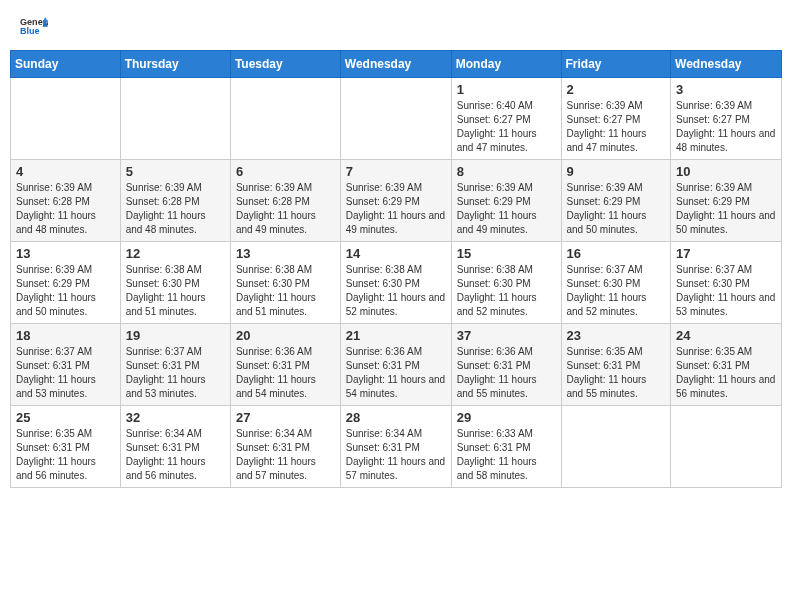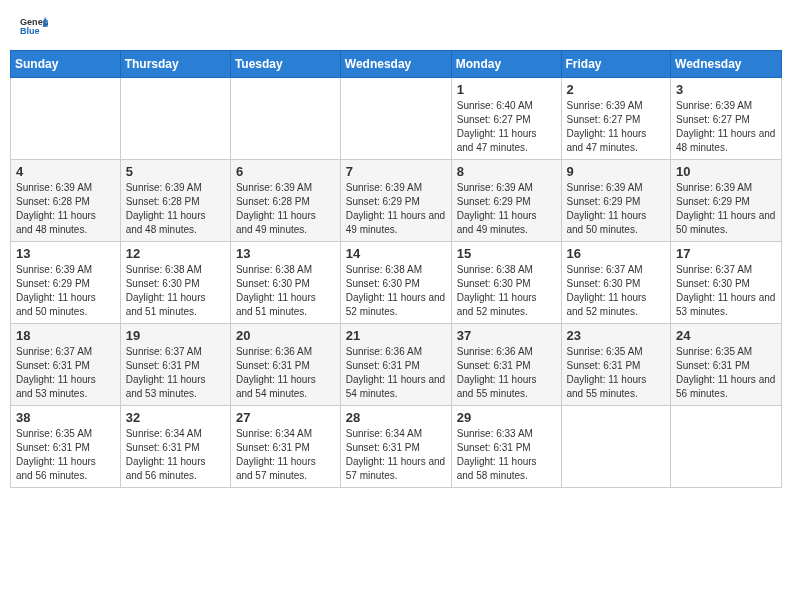--- a/index.html
+++ b/index.html
@@ -263,21 +263,21 @@
         </td>
         <td>
           <span class="day-number">24</span>
           <div class="day-info">Sunrise: 6:35 AM
 Sunset: 6:31 PM
 Daylight: 11 hours and 56 minutes.</div>
         </td>
       </tr>
       <tr>
         <td>
-          <span class="day-number">38</span>
+          <span class="day-number">25</span>
           <div class="day-info">Sunrise: 6:35 AM
 Sunset: 6:31 PM
 Daylight: 11 hours and 56 minutes.</div>
         </td>
         <td>
           <span class="day-number">32</span>
           <div class="day-info">Sunrise: 6:34 AM
 Sunset: 6:31 PM
 Daylight: 11 hours and 56 minutes.</div>
         </td>

